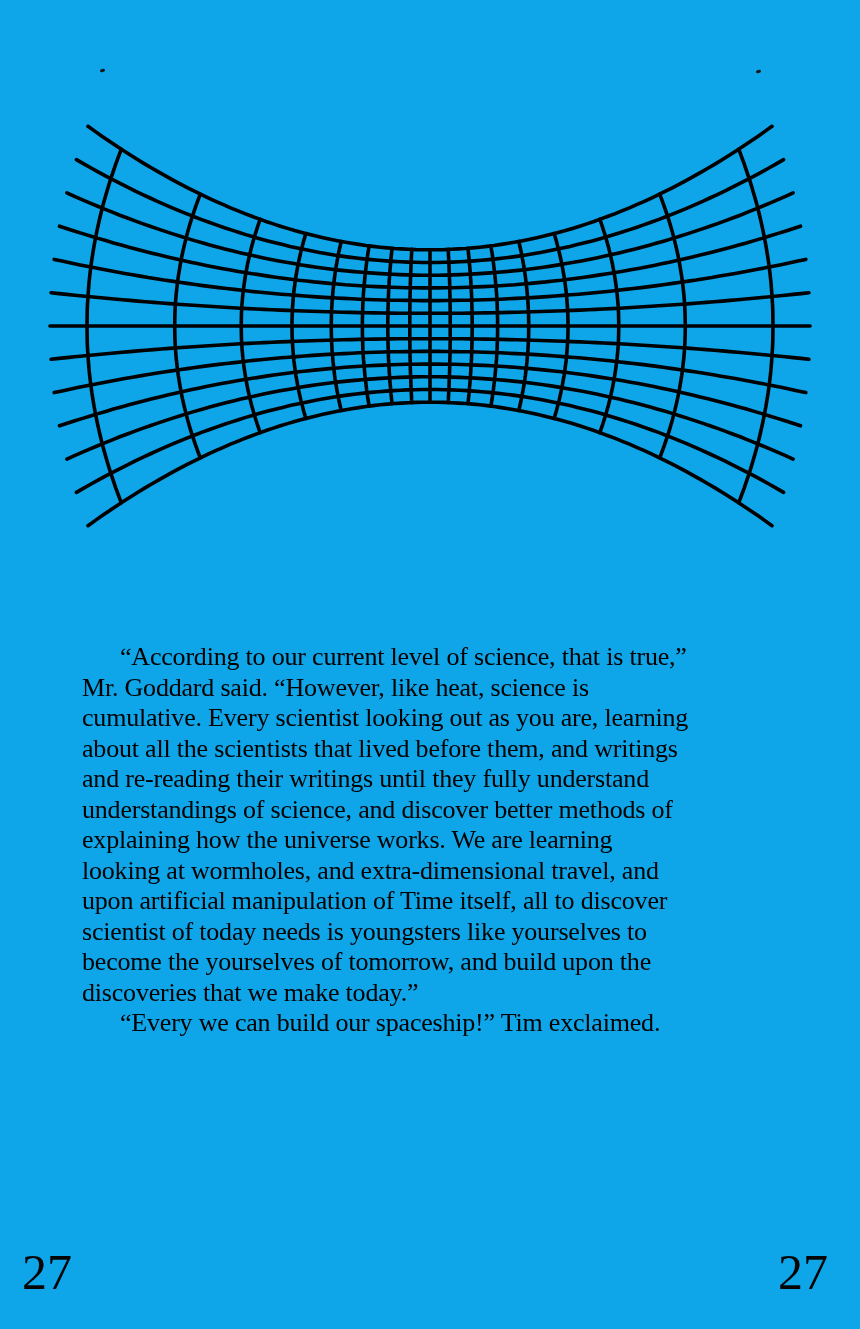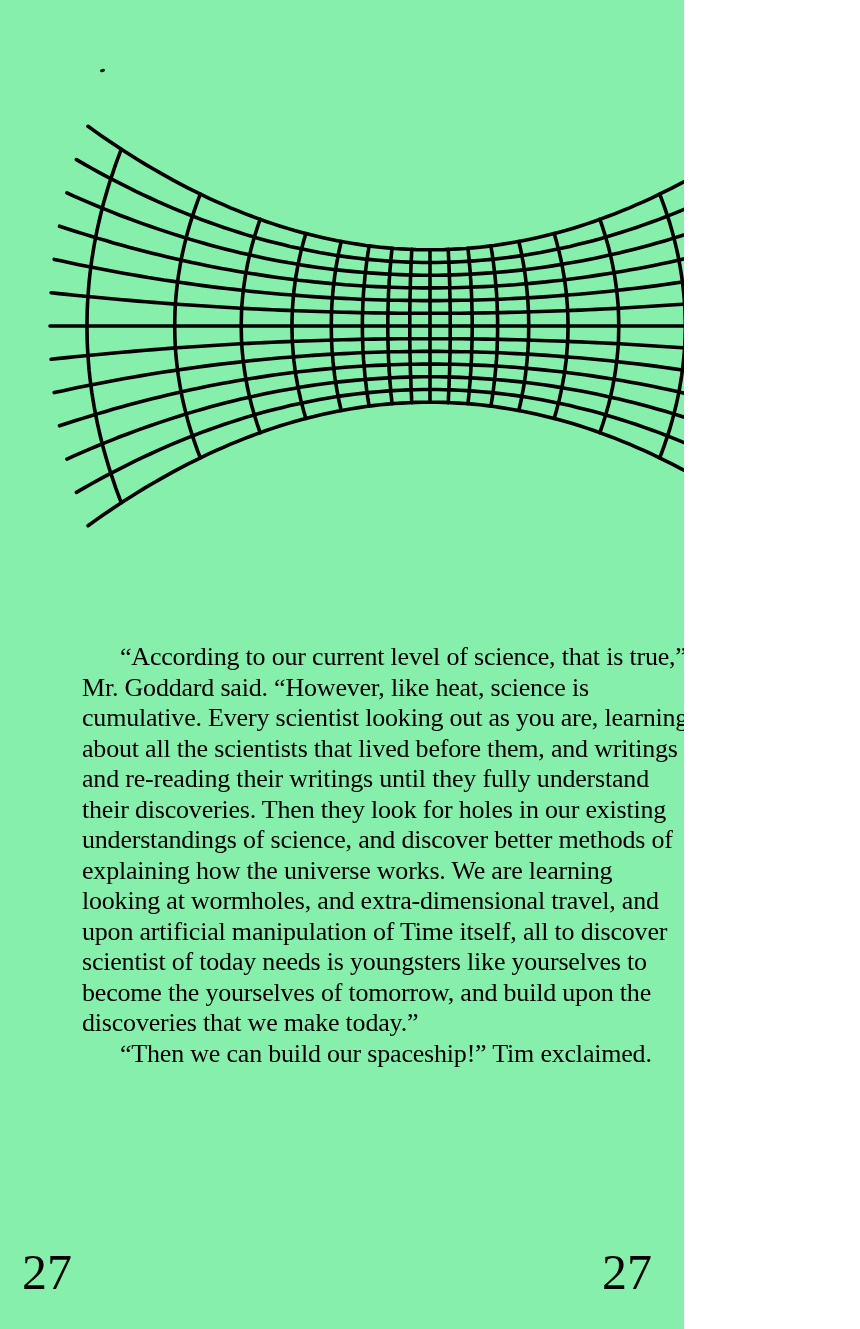--- a/index.html
+++ b/index.html
@@ -1,19 +1,19 @@
 <!DOCTYPE html>
 <html><head>
 <meta charset="utf-8">
 <style>
   html,body{margin:0;padding:0;}
   .page{
     position:relative;
-    width:684px;height:1329px;
-    background:#86efac;
+    width:860px;height:1329px;
+    background:#0ea5e9;
     overflow:hidden;
     font-family:"Liberation Serif","DejaVu Serif",serif;
     color:#000;
   }
   .figure-area{position:absolute;top:0;left:0;width:860px;height:590px;}
   .figure-area svg{display:block;}
   .speck{position:absolute;width:5px;height:3px;background:#1a1a1a;border-radius:2px;transform:rotate(-15deg);}
   .text-block{
     position:absolute;
     left:82px;top:642px;width:724px;
@@ -72,30 +72,29 @@
       <div class="speck" style="left: 756px; top: 70px;"></div>
     </div>
 
   <div class="text-block">
       <div>
         <div class="text-line indent">“According to our current level of science, that is true,”</div>
         <div class="text-line">Mr. Goddard said. “However, like heat, science is</div>
         <div class="text-line">cumulative. Every scientist looking out as you are, learning</div>
         <div class="text-line">about all the scientists that lived before them, and writings</div>
         <div class="text-line">and re-reading their writings until they fully understand</div>
-        <div class="text-line">their discoveries. Then they look for holes in our existing</div>
         <div class="text-line">understandings of science, and discover better methods of</div>
         <div class="text-line">explaining how the universe works. We are learning</div>
         <div class="text-line">looking at wormholes, and extra-dimensional travel, and</div>
         <div class="text-line">upon artificial manipulation of Time itself, all to discover</div>
         <div class="text-line">scientist of today needs is youngsters like yourselves to</div>
         <div class="text-line">become the yourselves of tomorrow, and build upon the</div>
         <div class="text-line">discoveries that we make today.”</div>
       </div>
       <div>
-        <div class="text-line indent">“Then we can build our spaceship!” Tim exclaimed.</div>
+        <div class="text-line indent">“Every we can build our spaceship!” Tim exclaimed.</div>
       </div>
     </div>
 
   <div class="page-number pn-left">27</div>
   <div class="page-number pn-right">27</div>
 
 </div>
 
 </body></html>

